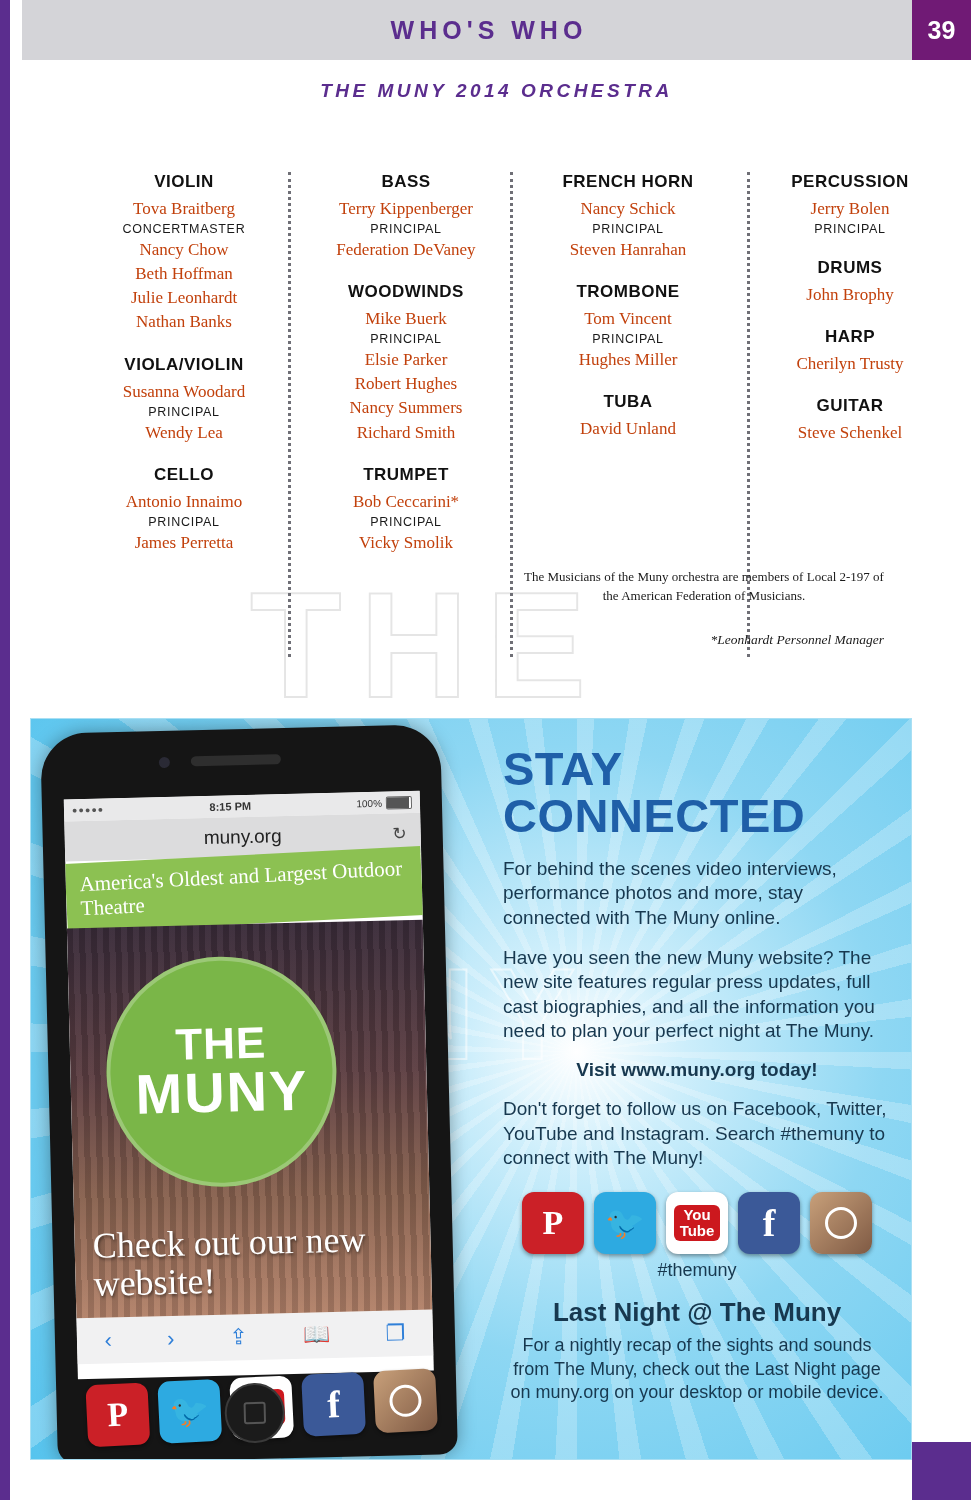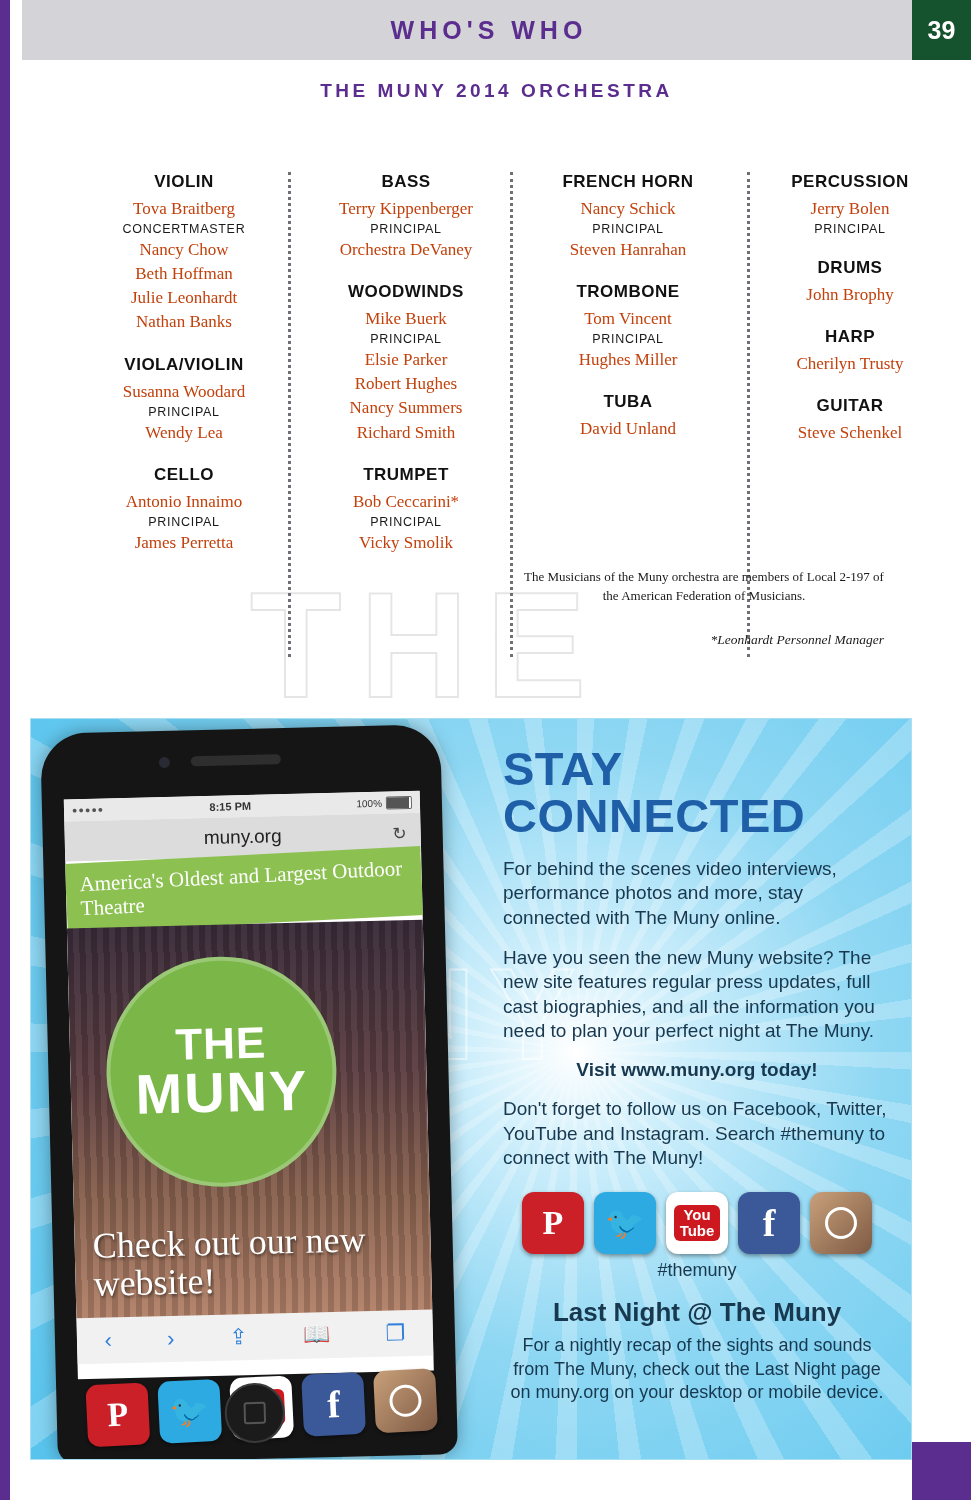--- a/index.html
+++ b/index.html
@@ -47,21 +47,21 @@
     text-align: center;
     color: #5b2d8e;
     font-size: 25px;
     font-weight: bold;
     letter-spacing: 5px;
   }
   .page-number-box {
     position: absolute;
     right: 0; top: 0;
     width: 59px; height: 60px;
-    background: #14532d;
+    background: #701a75;
     color: #ffffff;
     font-size: 25px;
     font-weight: bold;
     line-height: 60px;
     text-align: center;
   }
   
   .watermark {
     position: absolute;
     left: 190px; top: 500px;
@@ -82,20 +82,21 @@
   
   .section-title {
     position: absolute;
     left: 22px; top: 80px;
     width: 949px;
     text-align: center;
     color: #5b2d8e;
     font-size: 19px;
     font-weight: bold;
     letter-spacing: 3.5px;
+    font-style: italic;
   }
   .concertmaster-line {
     position: absolute;
     left: 22px; top: 127px;
     width: 949px;
     text-align: center;
     font-size: 17px;
     color: #1a1a1a;
     font-family: "Liberation Serif", serif;
   }
@@ -476,21 +477,21 @@
       <div class="grp-title">CELLO</div>
       <div class="name">Antonio Innaimo</div>
       <div class="role">PRINCIPAL</div>
       <div class="name">James Perretta</div>
     </div>
 
     <div class="col col2">
       <div class="grp-title first">BASS</div>
       <div class="name">Terry Kippenberger</div>
       <div class="role">PRINCIPAL</div>
-      <div class="name">Orchestra DeVaney</div>
+      <div class="name">Federation DeVaney</div>
 
       <div class="grp-title">WOODWINDS</div>
       <div class="name">Mike Buerk</div>
       <div class="role">PRINCIPAL</div>
       <div class="name">Elsie Parker</div>
       <div class="name">Robert Hughes</div>
       <div class="name">Nancy Summers</div>
       <div class="name">Richard Smith</div>
 
       <div class="grp-title">TRUMPET</div>

